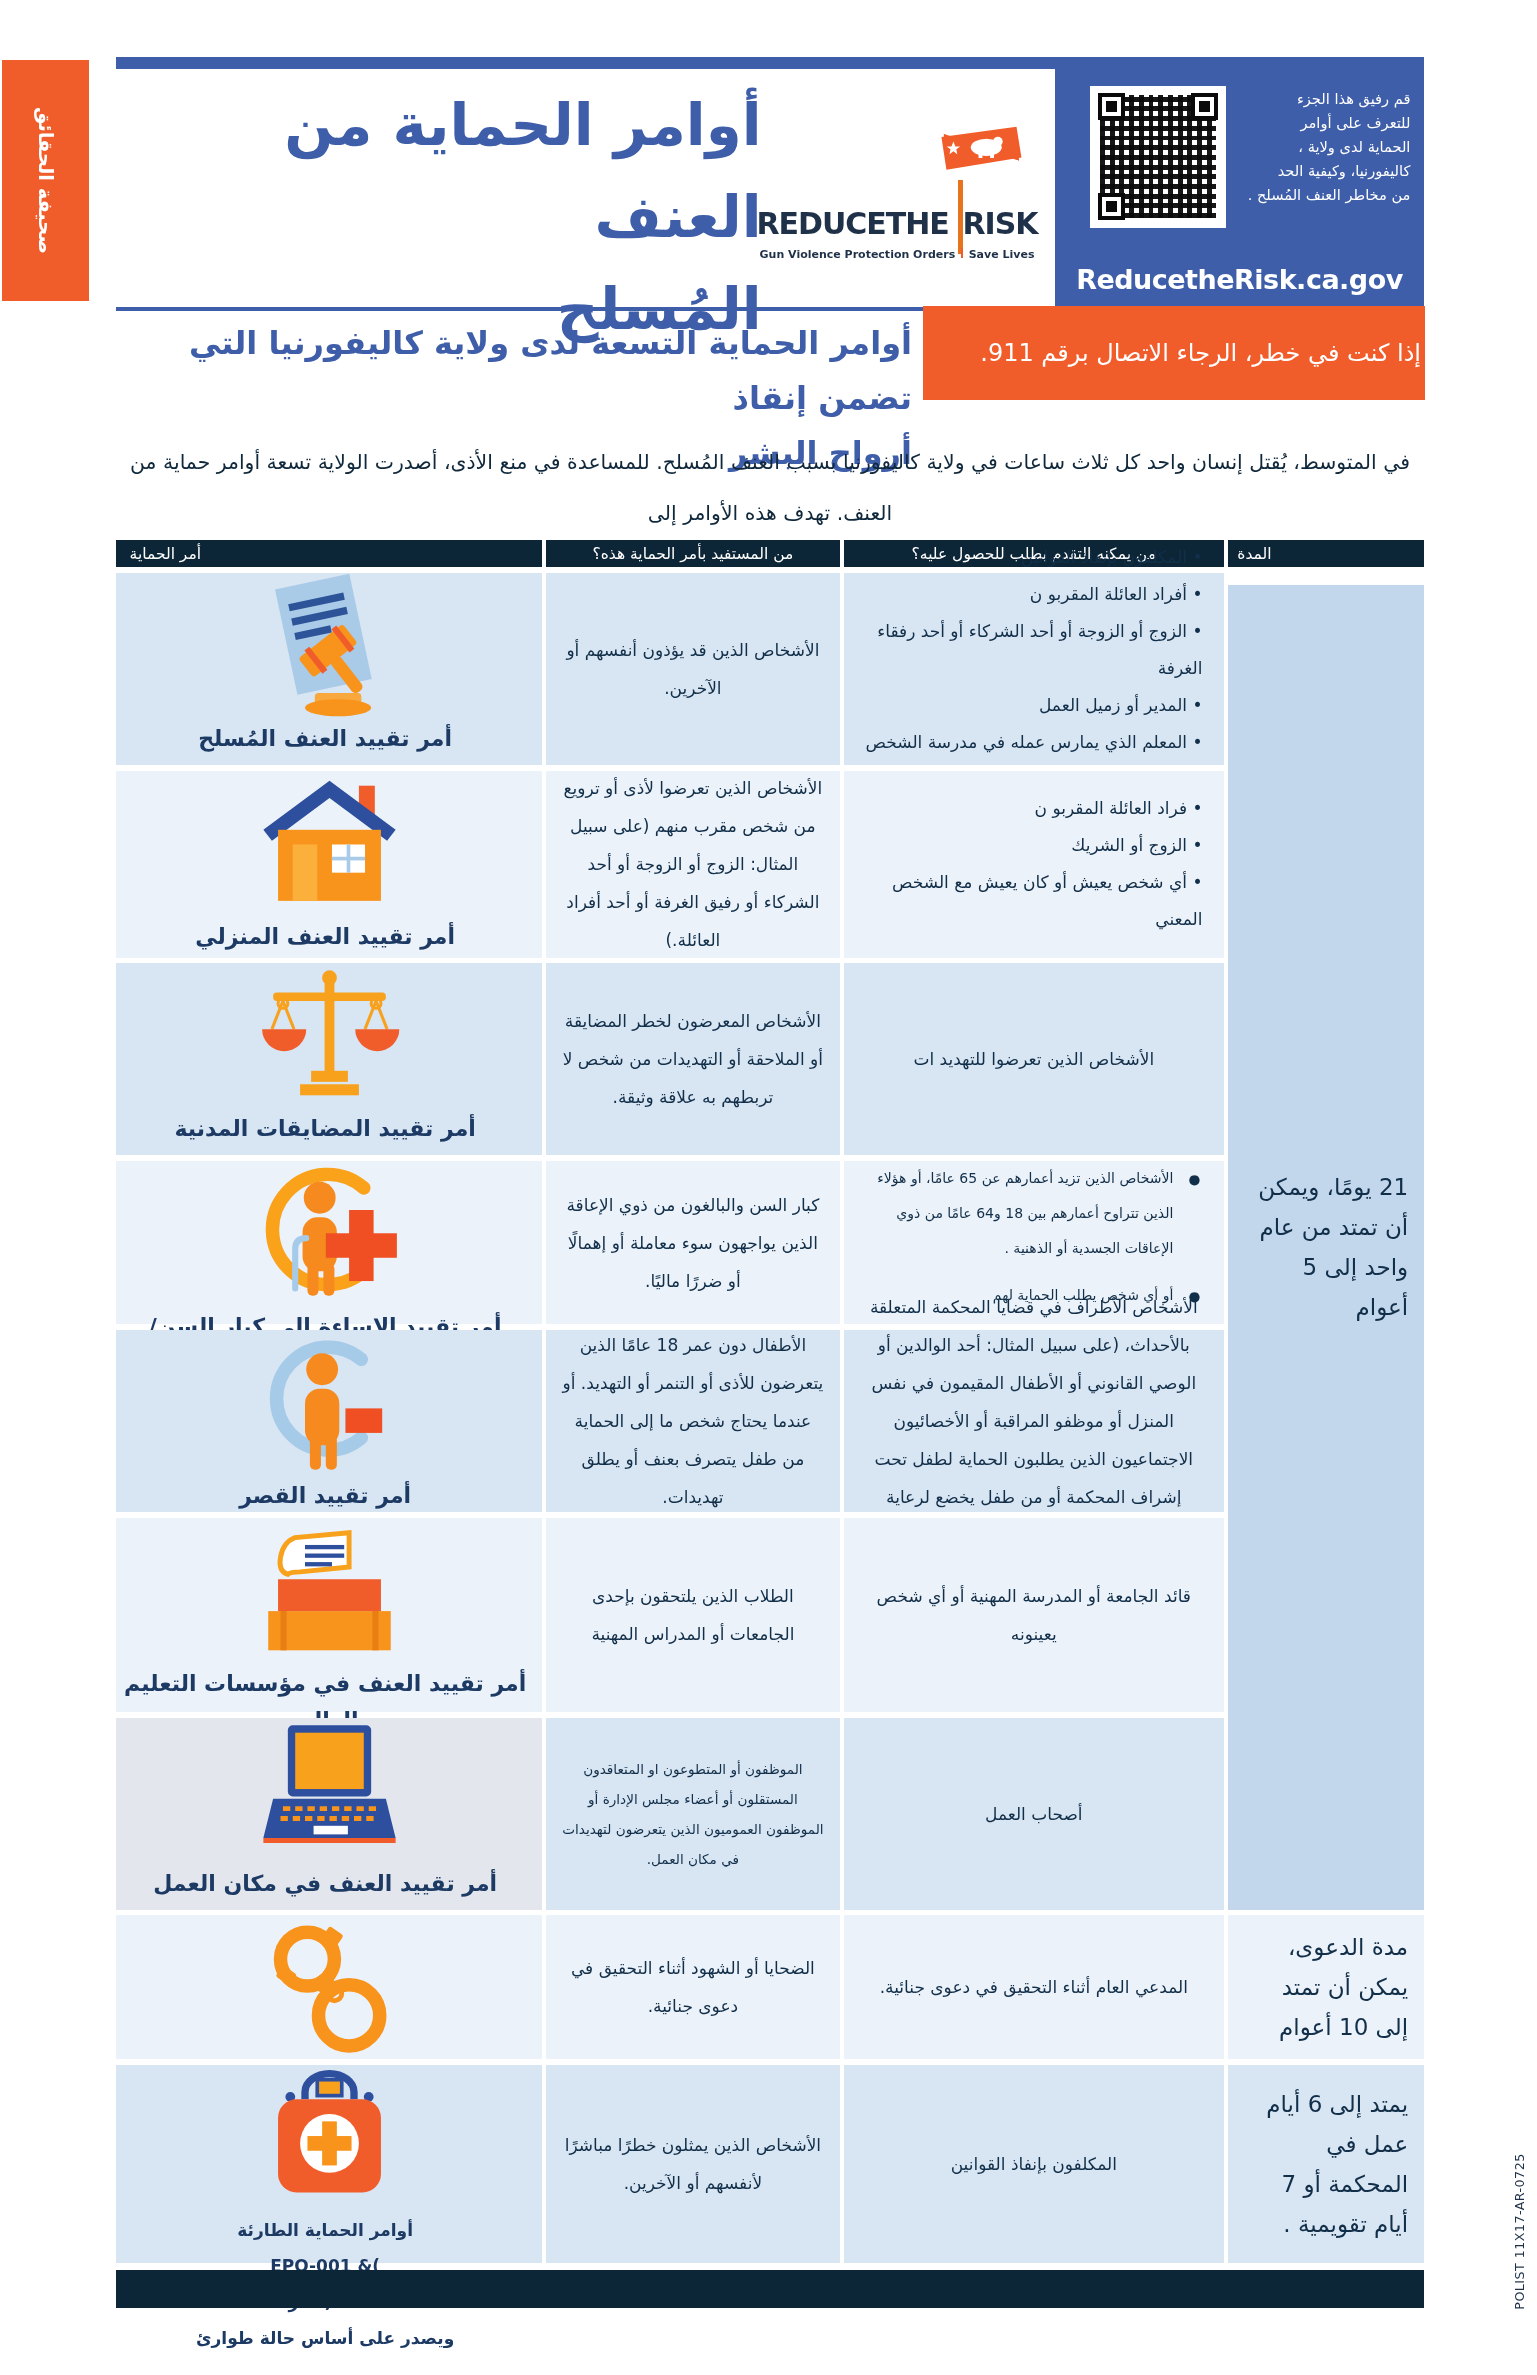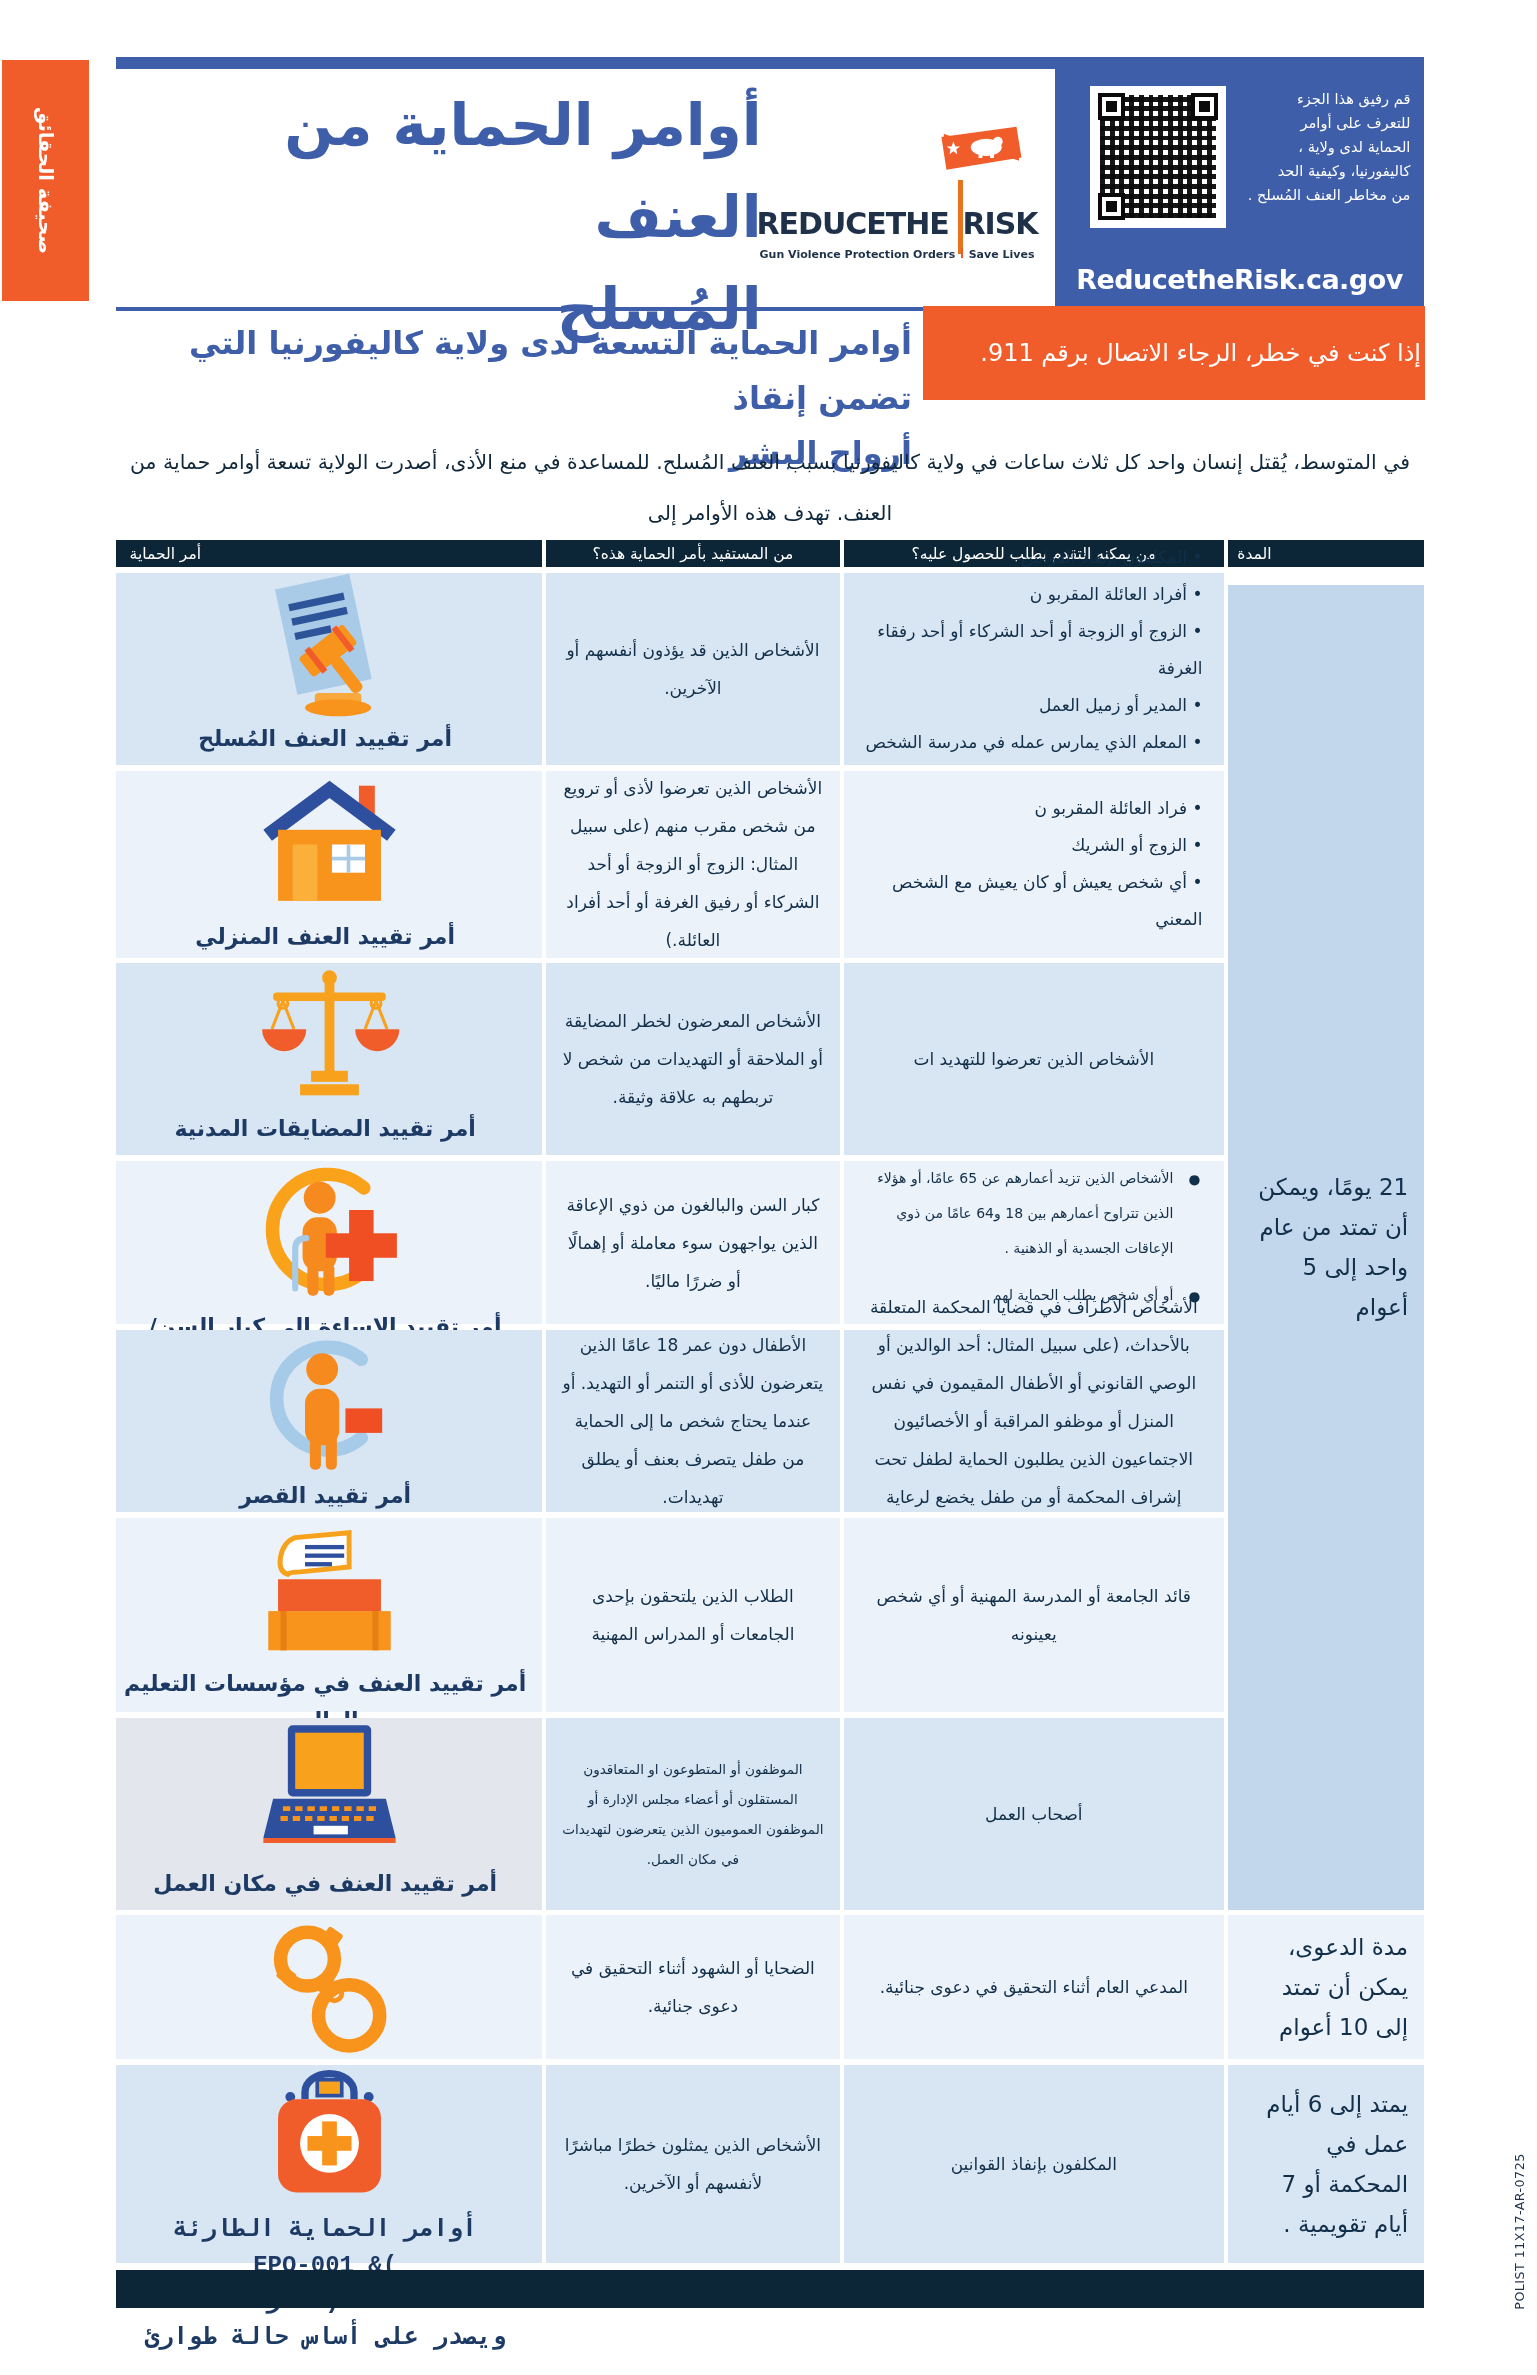--- a/index.html
+++ b/index.html
@@ -68,21 +68,21 @@
   .cell { display:flex; align-items:center; direction:rtl; color:#122f49; }
   .row-a { background:#d8e5f3; }
   .row-b { background:#ecf2fa; }
   .cell-gray { background:#e3e7ed; }
   .c-order { direction:ltr;flex-direction:column; }
   .icon-box { width:184px; display:flex; align-items:center; justify-content:center; flex:none; }
   .icon-box svg { width:147px; height:147px; }
   .order-label { flex:1; text-align:center; color:#1c3a63; font-weight:bold; font-size:22px;
                  line-height:37px; padding:0 11.6px 0 3.9px; direction:rtl; }
   .order-label .ltr-line { direction:ltr; unicode-bidi:embed; }
-  .epo-lines { font-size:24px; line-height:36px;font-family:Liberation Mono, monospace; }
+  .epo-lines { font-size:17px; line-height:36px; }
   .c-ben, .c-app { justify-content:center; text-align:center; padding:0 15.5px; font-size:17px; line-height:38px; }
   .c-ben.small-text { font-size:13.6px; line-height:30px; }
   .blist { width:100%; text-align:right; font-size:17px; line-height:37px; padding-right:5.8px; }
   .li::before { content:"• "; }
   .blist-big { width:100%; text-align:right; font-size:14px; line-height:35px; }
   .li-big { position:relative; padding-right:35px; margin-bottom:11.6px; }
   .li-big::before { content:"●"; position:absolute; right:7.8px; top:1px; font-size:13.6px; }
   .c-dur { justify-content:flex-start; text-align:right; padding:0 15.5px; font-size:23px; line-height:40px; }
   .dur-span { background:#c2d7ec;margin-top:12px; }
   .dtext { width:100%; }

